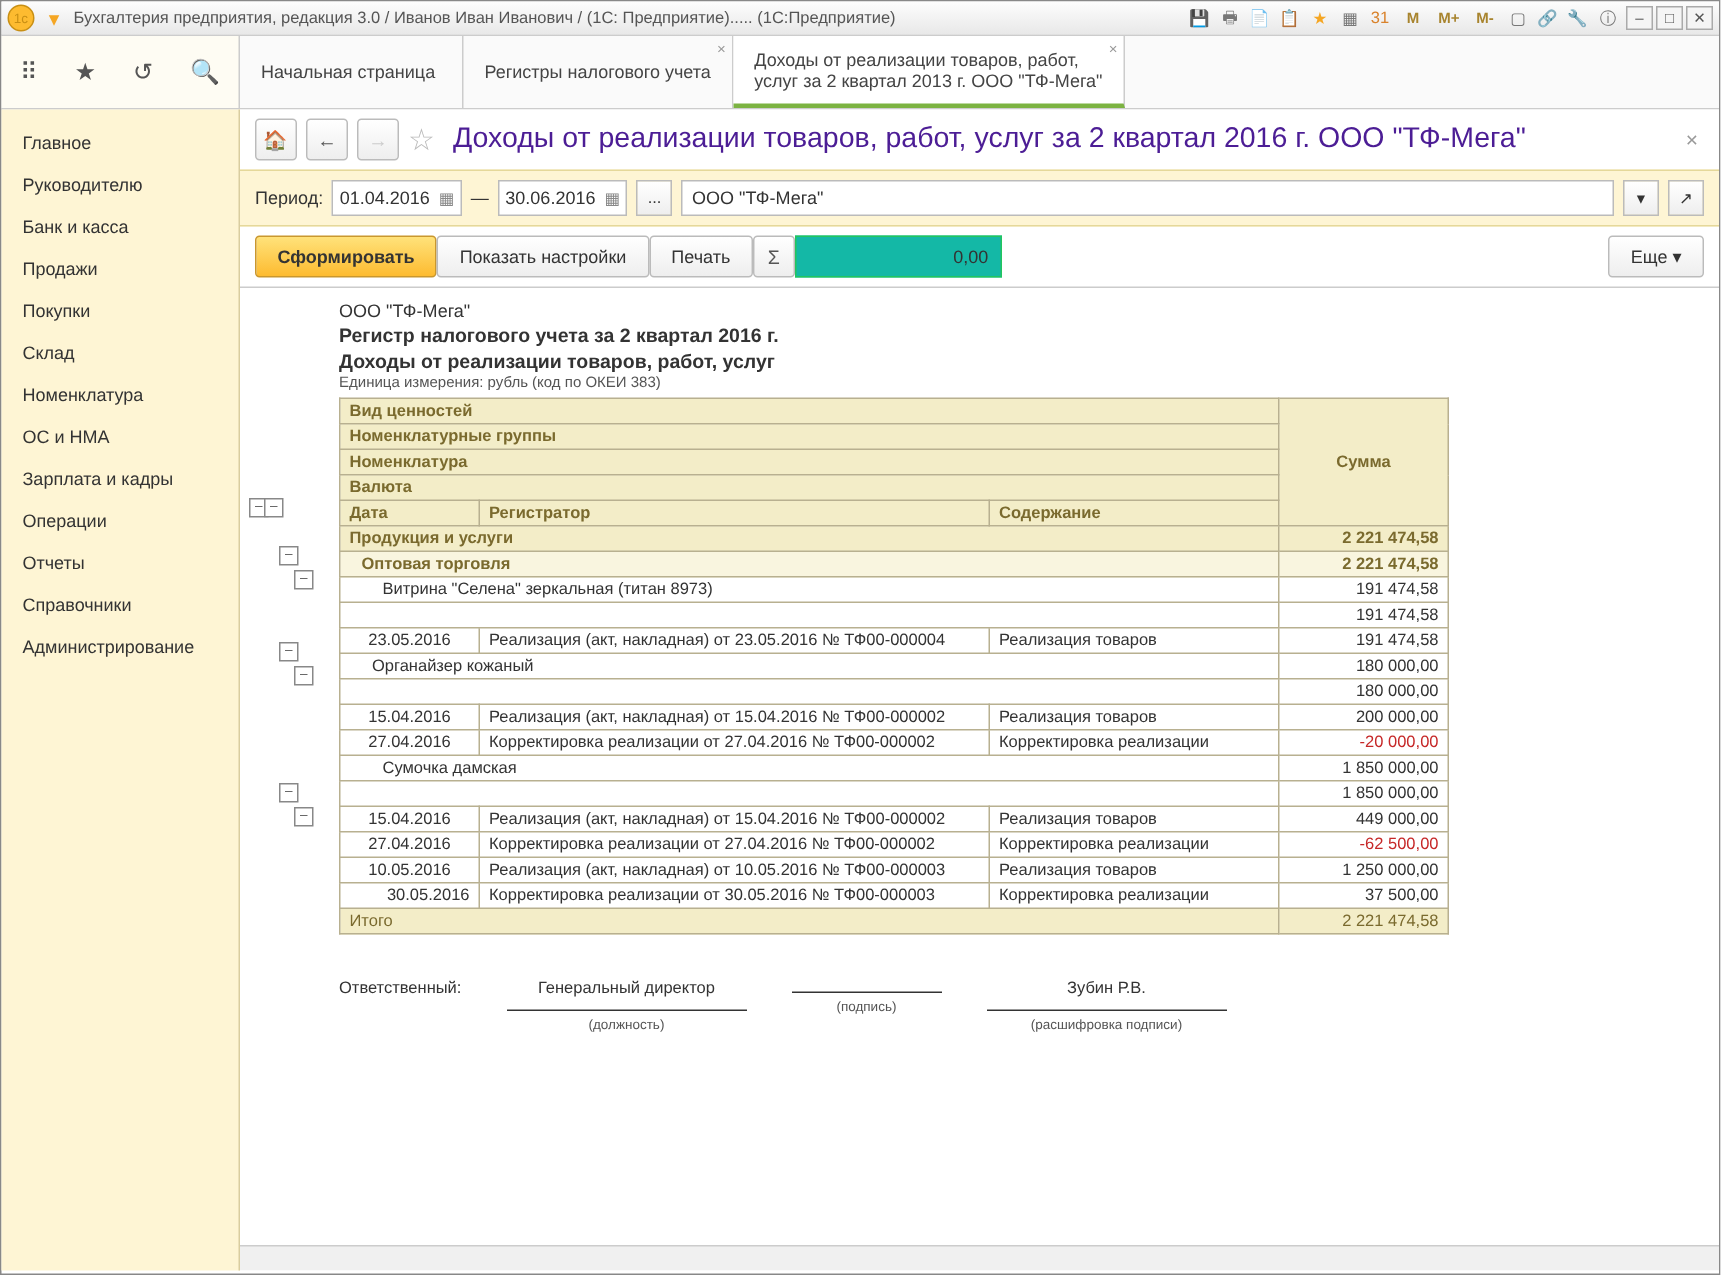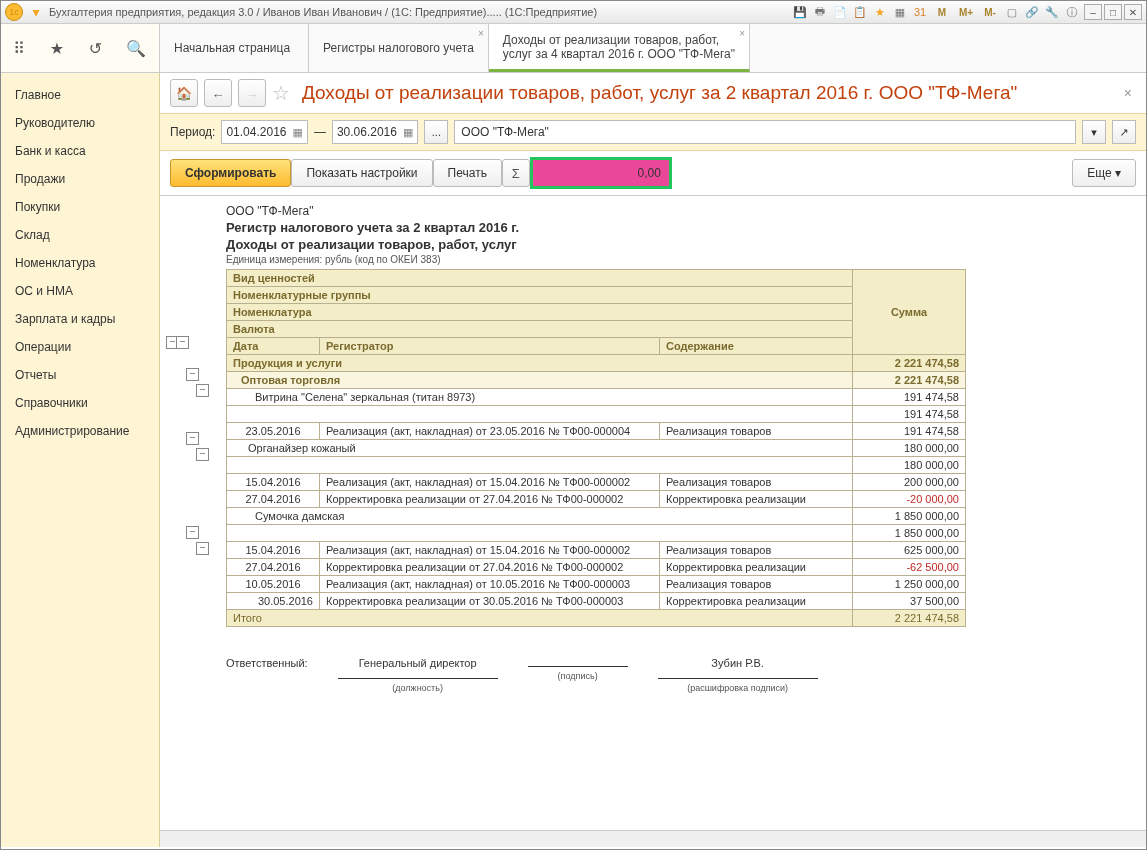--- a/index.html
+++ b/index.html
@@ -20,31 +20,31 @@
 .tab{border-right:1px solid #ccc;padding:6px 14px;display:flex;flex-direction:column;justify-content:center;font-size:12px;color:#444;position:relative;min-width:120px}
 .tab.active{border-bottom:3px solid #7cb342;background:#fff}
 .tab .close{position:absolute;right:4px;top:4px;font-size:10px;color:#999}
 .body{display:flex;height:calc(100% - 22px - 48px - 4px)}
 .sidebar{width:158px;background:#fef5d4;border-right:1px solid #d9cd9f;padding-top:8px}
 .sidebar .item{padding:7px 14px;font-size:12px;color:#333;cursor:pointer}
 .content{flex:1;background:#fff;display:flex;flex-direction:column;overflow:hidden}
 .head-row{display:flex;align-items:center;padding:6px 10px;gap:6px}
 .ico-btn{width:26px;height:26px;border:1px solid #bbb;background:linear-gradient(#fff,#eee);border-radius:3px;display:inline-flex;align-items:center;justify-content:center;font-size:13px;color:#555}
 .star-empty{font-size:20px;color:#bbb}
-.page-title{font-size:19px;color:#c2410c;margin-left:6px}
+.page-title{font-size:19px;color:#4c1d95;margin-left:6px}
 .close-x{margin-left:auto;font-size:14px;color:#999;padding:4px}
 .params{background:#fef5d4;border-top:1px solid #e5d89a;border-bottom:1px solid #e5d89a;padding:6px 10px;display:flex;align-items:center;gap:6px;font-size:12px}
 .date-inp{height:22px;border:1px solid #bbb;background:#fff;display:inline-flex;align-items:center;padding:0 4px;font-size:12px}
 .date-inp .cal{margin-left:6px;color:#888;font-size:11px}
 .org-inp{flex:1;height:22px;border:1px solid #bbb;background:#fff;display:flex;align-items:center;padding:0 6px;font-size:12px}
 .small-btn{width:22px;height:22px;border:1px solid #bbb;background:linear-gradient(#fff,#eee);display:inline-flex;align-items:center;justify-content:center;font-size:11px}
 .actions{padding:6px 10px;display:flex;align-items:center;gap:0}
 .btn{height:26px;border:1px solid #bbb;background:linear-gradient(#fff,#eee);border-radius:3px;padding:0 14px;display:inline-flex;align-items:center;font-size:12px;color:#333}
 .btn.primary{background:linear-gradient(#ffe27a,#fdbb30);border-color:#c9972e;font-weight:bold}
-.sum-box{height:26px;border:3px solid #22c55e;background:#ec4899;width:120px;display:inline-flex;align-items:center;justify-content:flex-end;padding:0 8px;font-size:12px}
+.sum-box{height:26px;border:1px solid #22c55e;background:#14b8a6;width:120px;display:inline-flex;align-items:center;justify-content:flex-end;padding:0 8px;font-size:12px}
 .more-btn{margin-left:auto}
 .report{flex:1;overflow:auto;border-top:1px solid #ccc;padding:6px 6px 6px 6px;position:relative}
 .report-inner{margin-left:60px;width:740px}
 .rh{font-size:12px;margin:2px 0}
 .rh.bold{font-weight:bold;font-size:13px}
 .rh.small{font-size:10px;color:#555}
 table.rep{border-collapse:collapse;width:100%;margin-top:4px;font-size:11px}
 table.rep td,table.rep th{border:1px solid #b8b090;padding:2px 6px;vertical-align:top}
 table.rep th{background:#f3edc8;text-align:left;font-weight:bold;color:#7a6a2e}
 table.rep .sum-col{text-align:right;white-space:nowrap}
@@ -99,21 +99,21 @@
     <div class="tabs">
       <div class="tab">
           <span>Начальная страница</span>
         </div>
       <div class="tab">
           <span>Регистры налогового учета</span>
           <span class="close">×</span>
         </div>
       <div class="tab active">
         <span>Доходы от реализации товаров, работ,</span>
-        <span>услуг за 4 квартал 2016 г. ООО "ТФ-Мега"</span>
+        <span>услуг за 2 квартал 2013 г. ООО "ТФ-Мега"</span>
         <span class="close">×</span>
       </div>
     </div>
   </div>
 
   <div class="body">
     <div class="sidebar">
       <div class="item">Главное</div>
       <div class="item">Руководителю</div>
       <div class="item">Банк и касса</div>
@@ -252,21 +252,21 @@
                   <td class="sum-col">1 850 000,00</td>
                 </tr>
                 <tr class="nom">
                   <td colspan="3" style="padding-left:40px"></td>
                   <td class="sum-col">1 850 000,00</td>
                 </tr>
                 <tr>
                   <td style="text-align:center">15.04.2016</td>
                   <td>Реализация (акт, накладная) от 15.04.2016 № ТФ00-000002</td>
                   <td>Реализация товаров</td>
-                  <td class="sum-col">625 000,00</td>
+                  <td class="sum-col">449 000,00</td>
                 </tr>
                 <tr>
                   <td style="text-align:center">27.04.2016</td>
                   <td>Корректировка реализации от 27.04.2016 № ТФ00-000002</td>
                   <td>Корректировка реализации</td>
                   <td class="sum-col neg">-62 500,00</td>
                 </tr>
                 <tr>
                   <td style="text-align:center">10.05.2016</td>
                   <td>Реализация (акт, накладная) от 10.05.2016 № ТФ00-000003</td>

